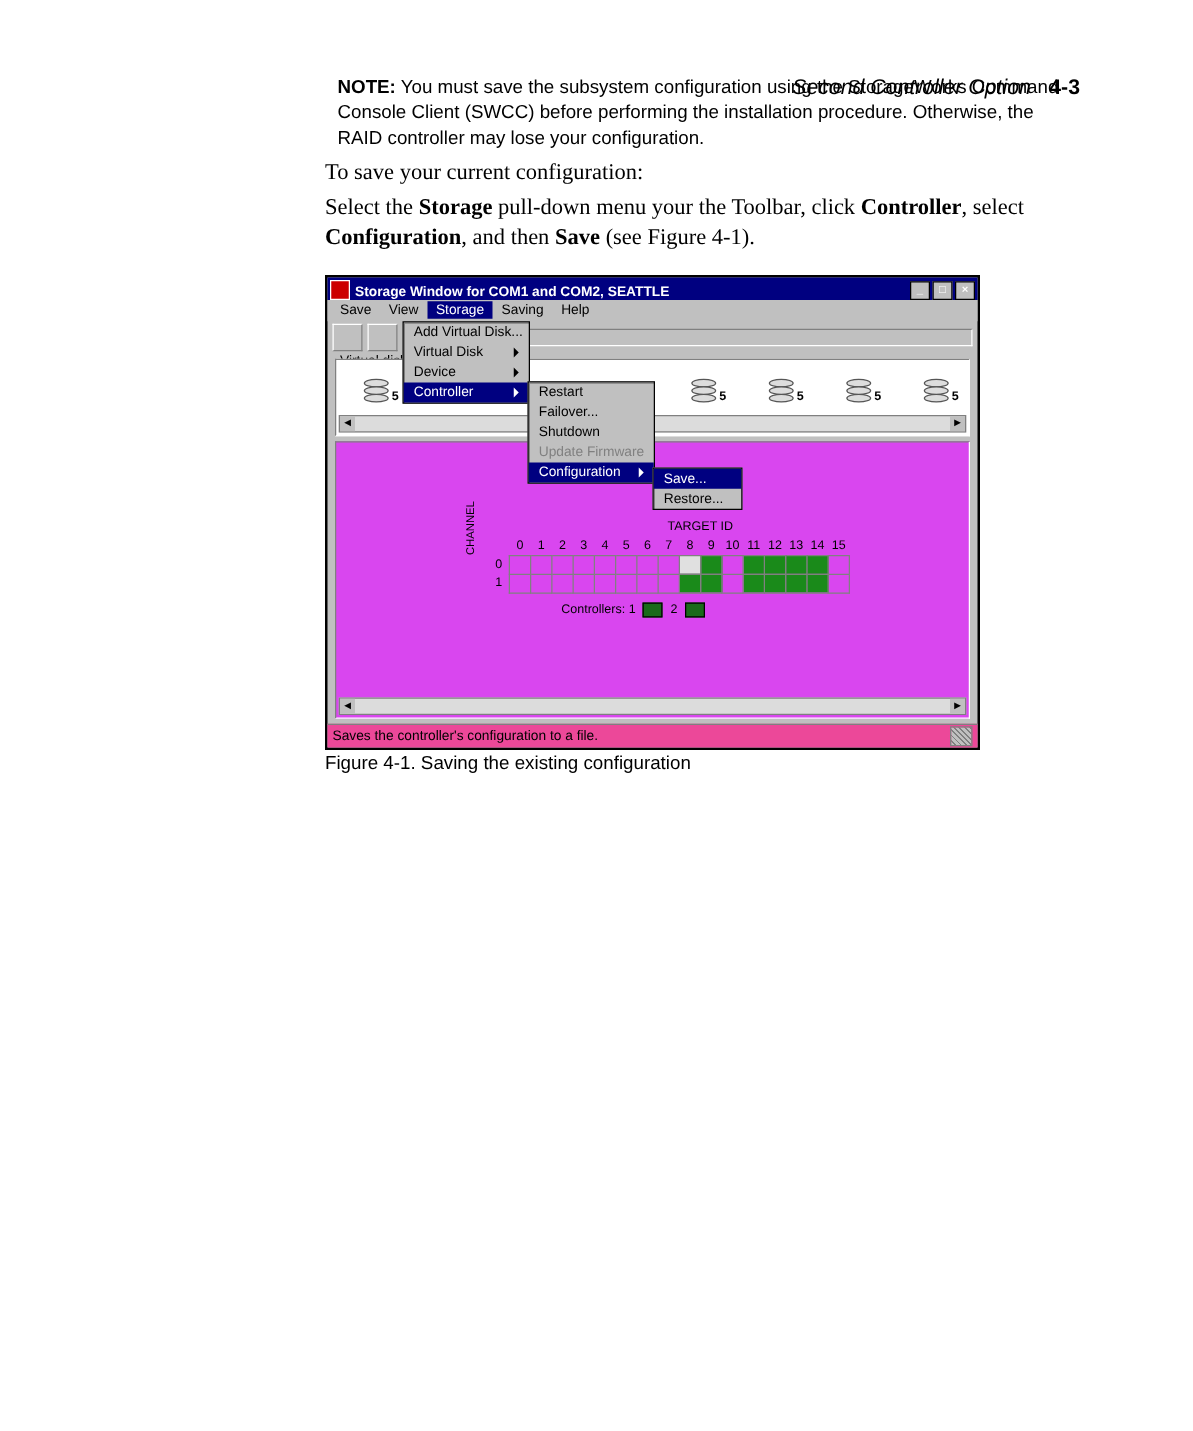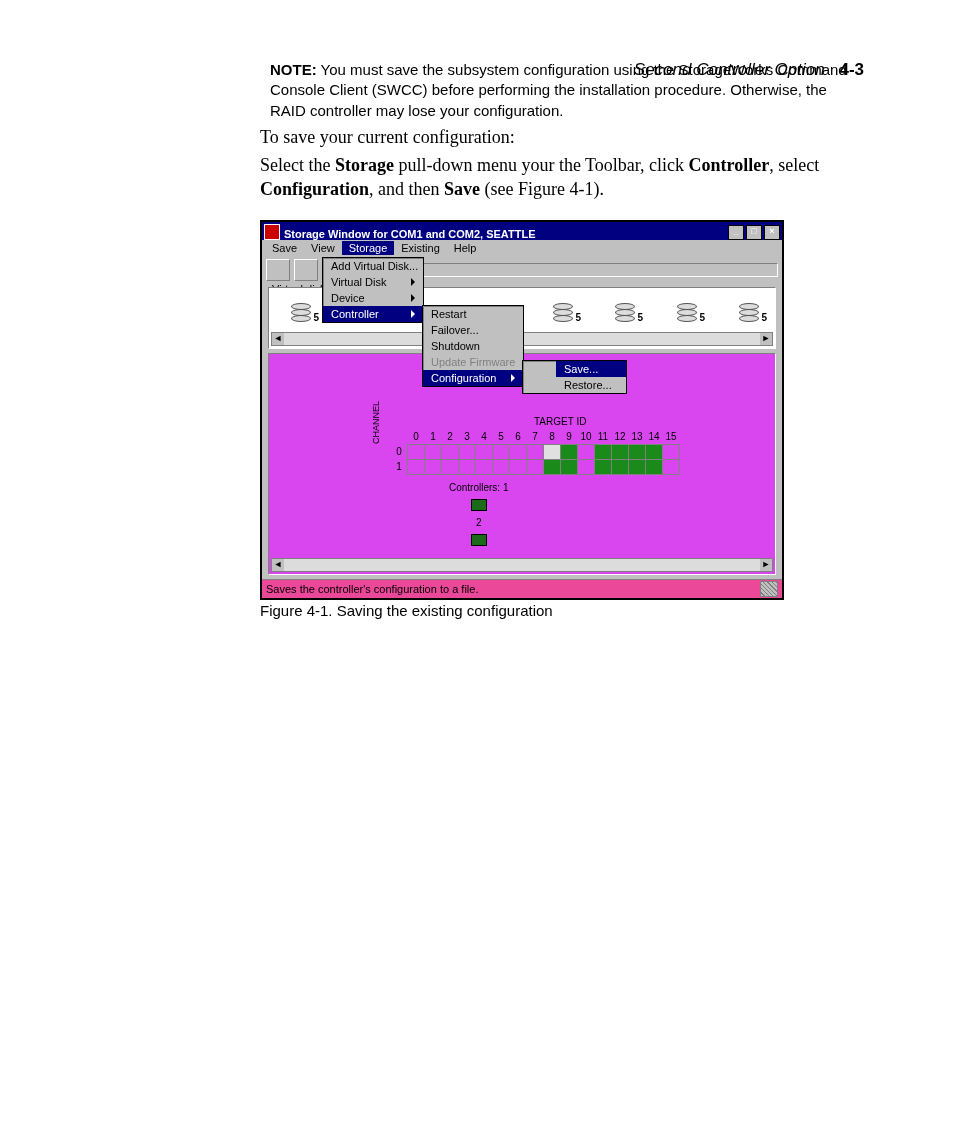--- a/index.html
+++ b/index.html
@@ -302,21 +302,20 @@
     transform-origin: left top;
   }
   .controllers-line {
     position: absolute;
     top: 128px;
     left: 180px;
     font-size: 10px;
     display: flex;
     align-items: center;
     gap: 6px;
-    flex-direction: column;
   }
   .ctrl-chip {
     width: 14px; height: 10px;
     background: #1a6a1a;
     border: 1px solid #000;
   }
 
   .statusbar {
     border-top: 1px solid #808080;
     background: #ec4899;
@@ -367,21 +366,21 @@
           <div class="winbtn">_</div>
           <div class="winbtn">□</div>
           <div class="winbtn">×</div>
         </div>
       </div>
 
       <div class="menubar">
         <div class="menu-item">Save</div>
         <div class="menu-item">View</div>
         <div class="menu-item active">Storage</div>
-        <div class="menu-item">Existing</div>
+        <div class="menu-item">Saving</div>
         <div class="menu-item">Help</div>
       </div>
 
       <div class="toolbar">
         <div class="tbtn"></div>
         <div class="tbtn"></div>
         <div class="tool-sep"></div>
         <div class="tool-track"></div>
       </div>
 
@@ -393,21 +392,21 @@
       </div>
 
       <div class="dropdown" style="left:160px; top:83px; width:100px;">
         <div class="dd-item">Restart</div>
         <div class="dd-item">Failover...</div>
         <div class="dd-item">Shutdown</div>
         <div class="dd-item disabled">Update Firmware</div>
         <div class="dd-item has-sub active">Configuration</div>
       </div>
 
-      <div class="dropdown" style="left:260px; top:138px; width:70px;padding-left:33px;">
+      <div class="dropdown" style="left:260px; top:152px; width:70px;">
         <div class="dd-item active">Save...</div>
         <div class="dd-item">Restore...</div>
       </div>
 
       <div class="pane-label" style="left:8px; top:61px;">Virtual disks</div>
 
       <div class="upper-pane">
         <div class="inner">
           <div class="disk-icon">
               <div class="d3"></div>

